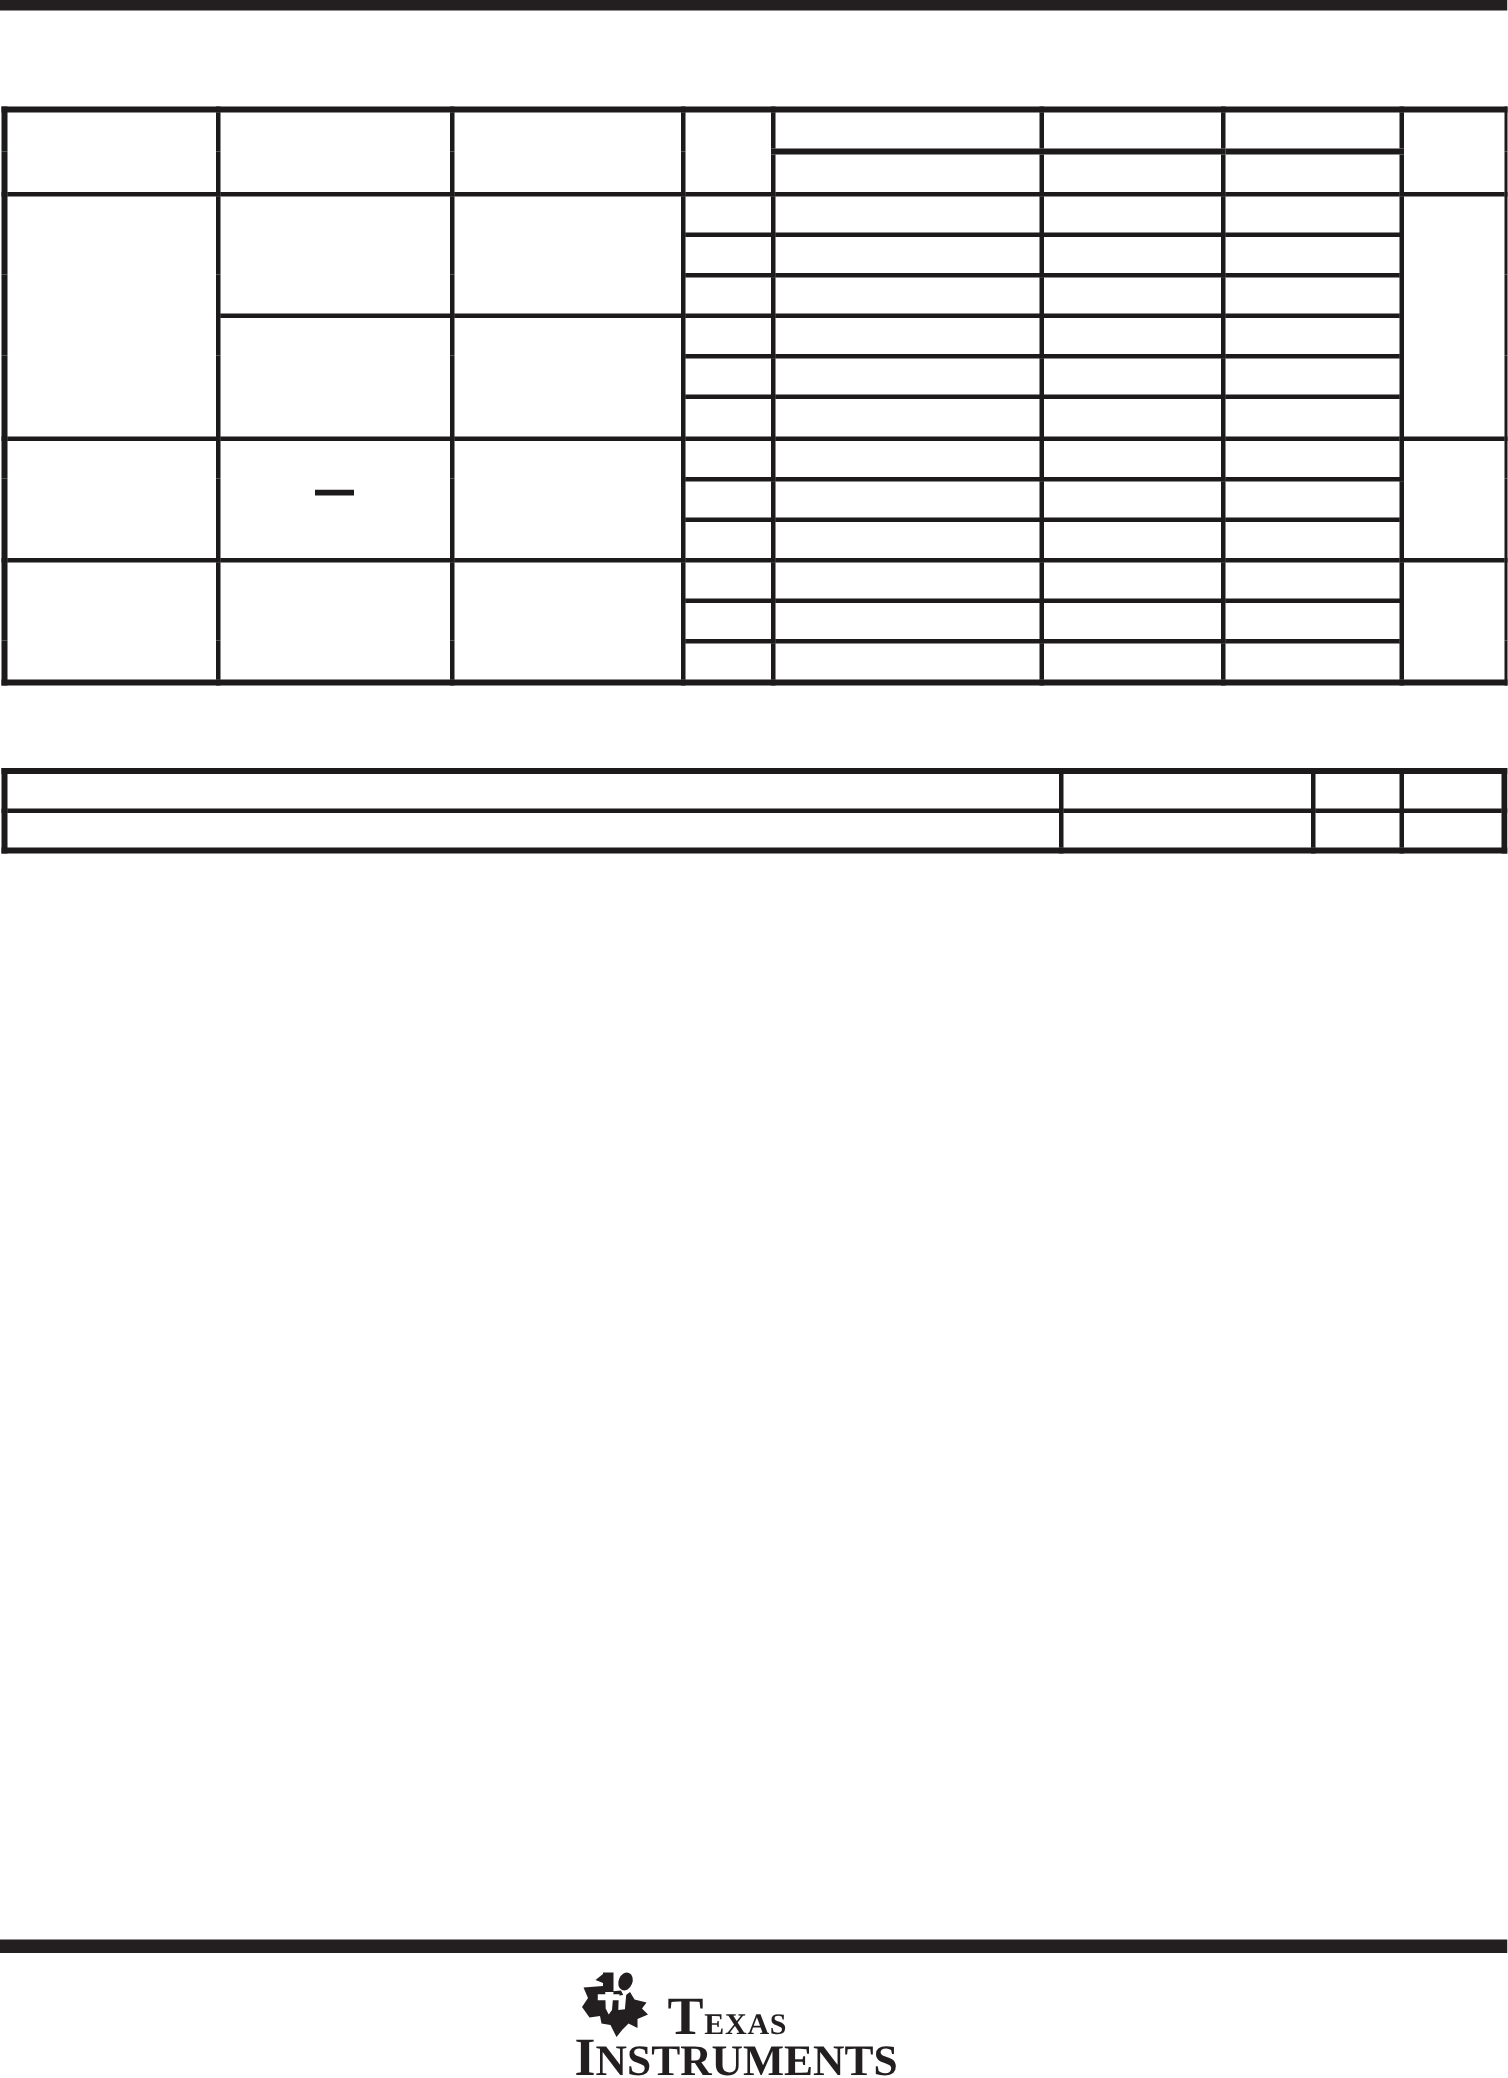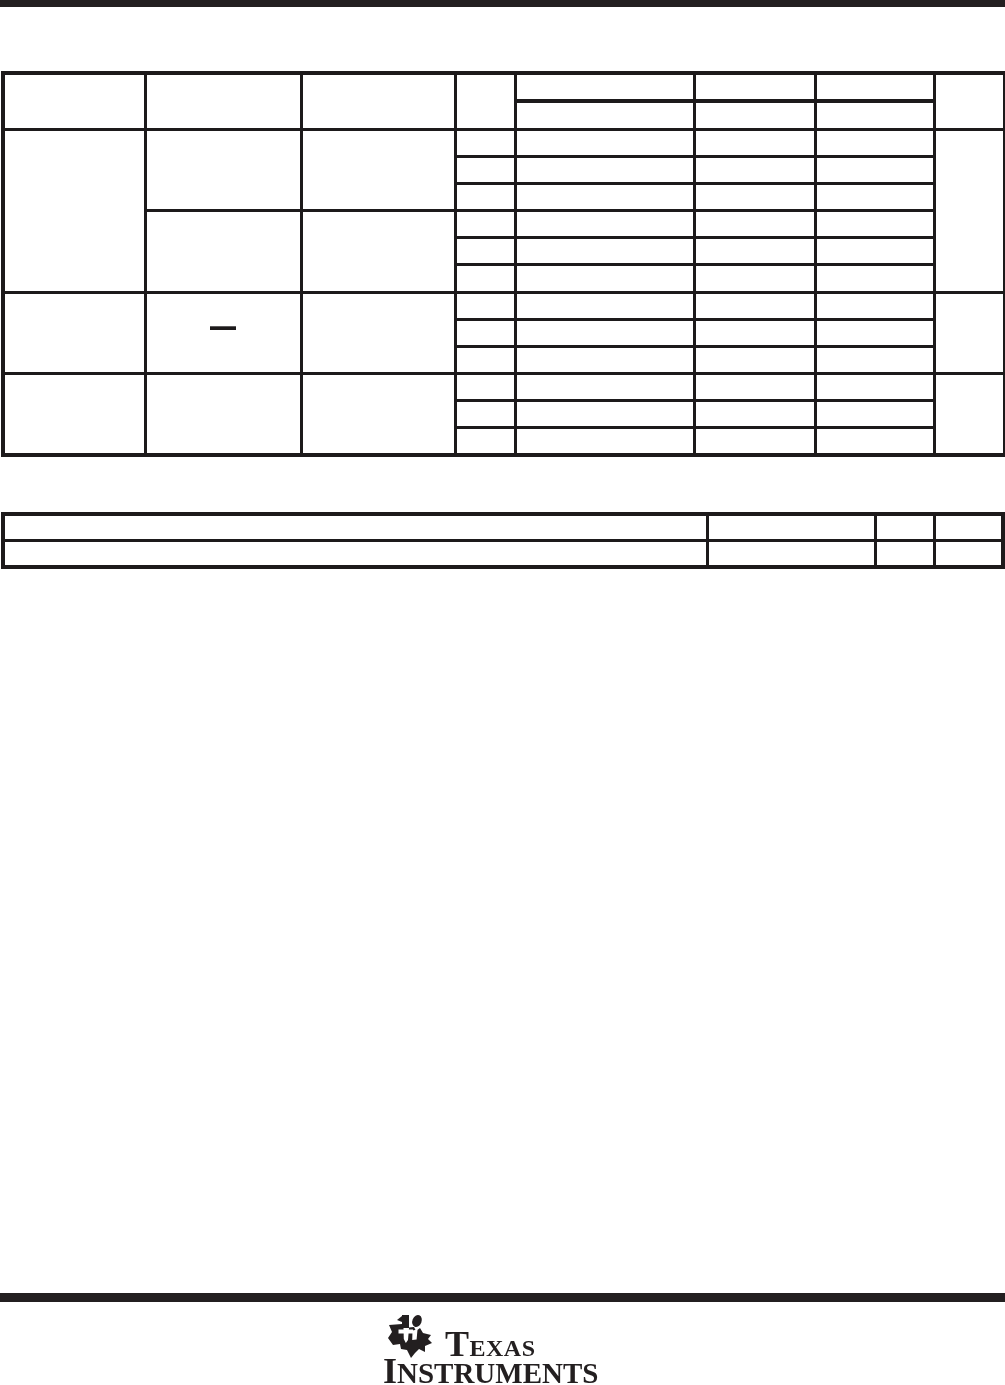--- a/index.html
+++ b/index.html
@@ -75,21 +75,21 @@
   .logo-word {
     position: absolute;
     font-family: "Liberation Serif", serif;
     font-weight: bold;
     line-height: 1;
     color: #231f20;
     letter-spacing: 0.5px;
     white-space: nowrap;
   }
   .logo-word::first-letter { font-size: 36px; }
-  .word-texas { left: 63px; top: 16px; font-size: 24px; }
+  .word-texas { left: 63px; top: 16px; font-size: 20px; }
   .word-instruments { left: 1px; top: 43px; font-size: 29px; letter-spacing: 0px; }
 </style>
 </head>
 <body>
 
 <div class="top-rule"></div>
 
 <table class="t1">
   <colgroup>
     <col style="width:142px">

